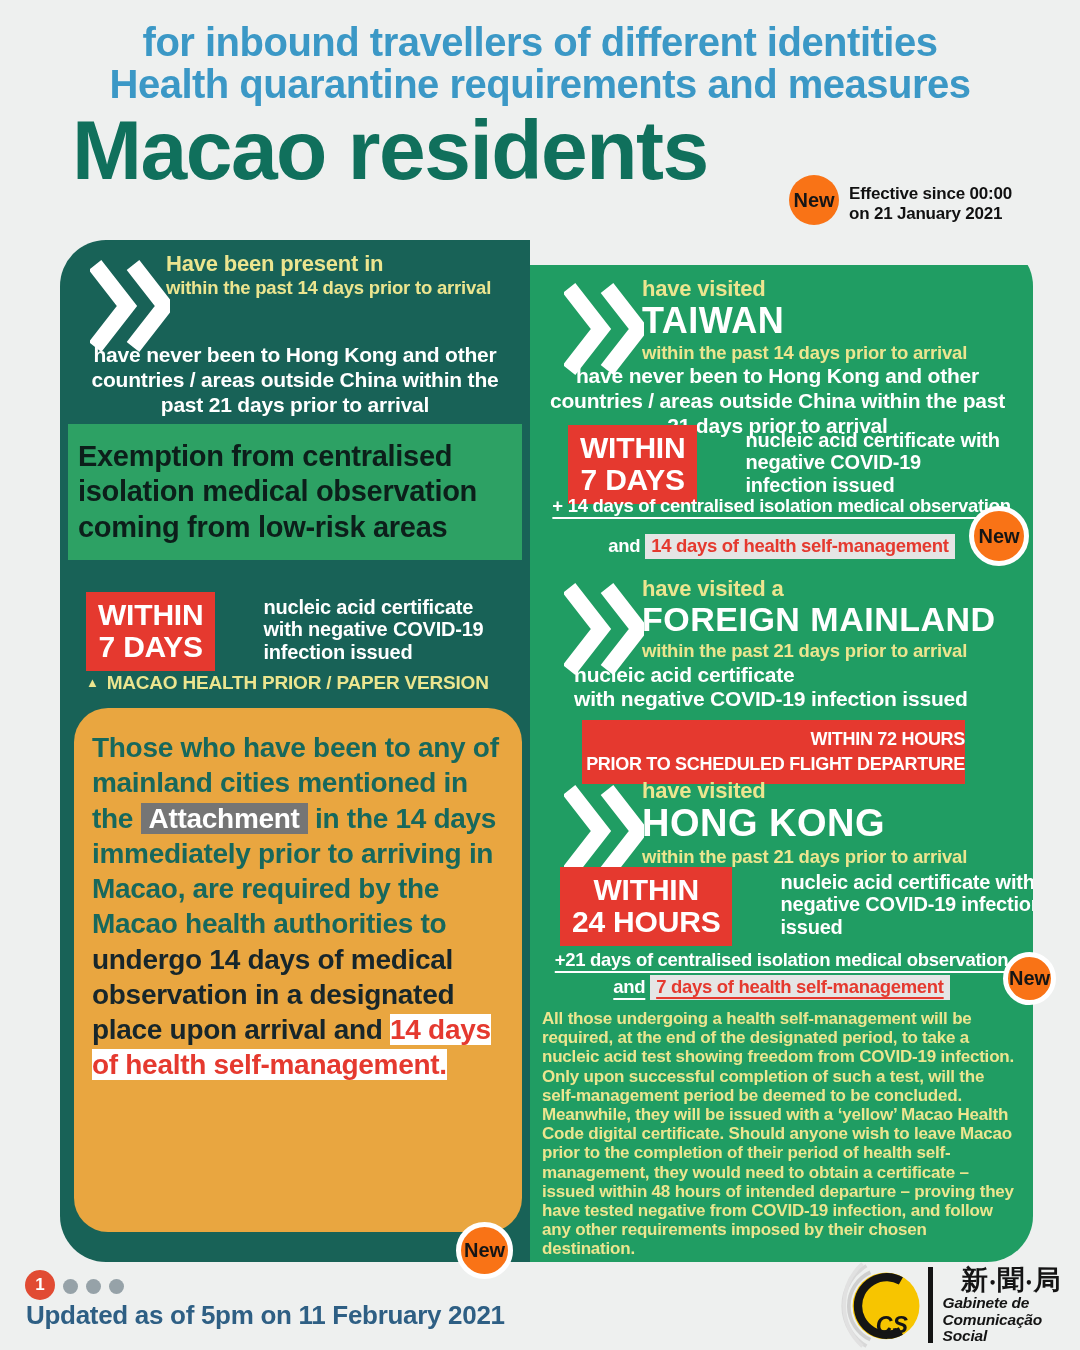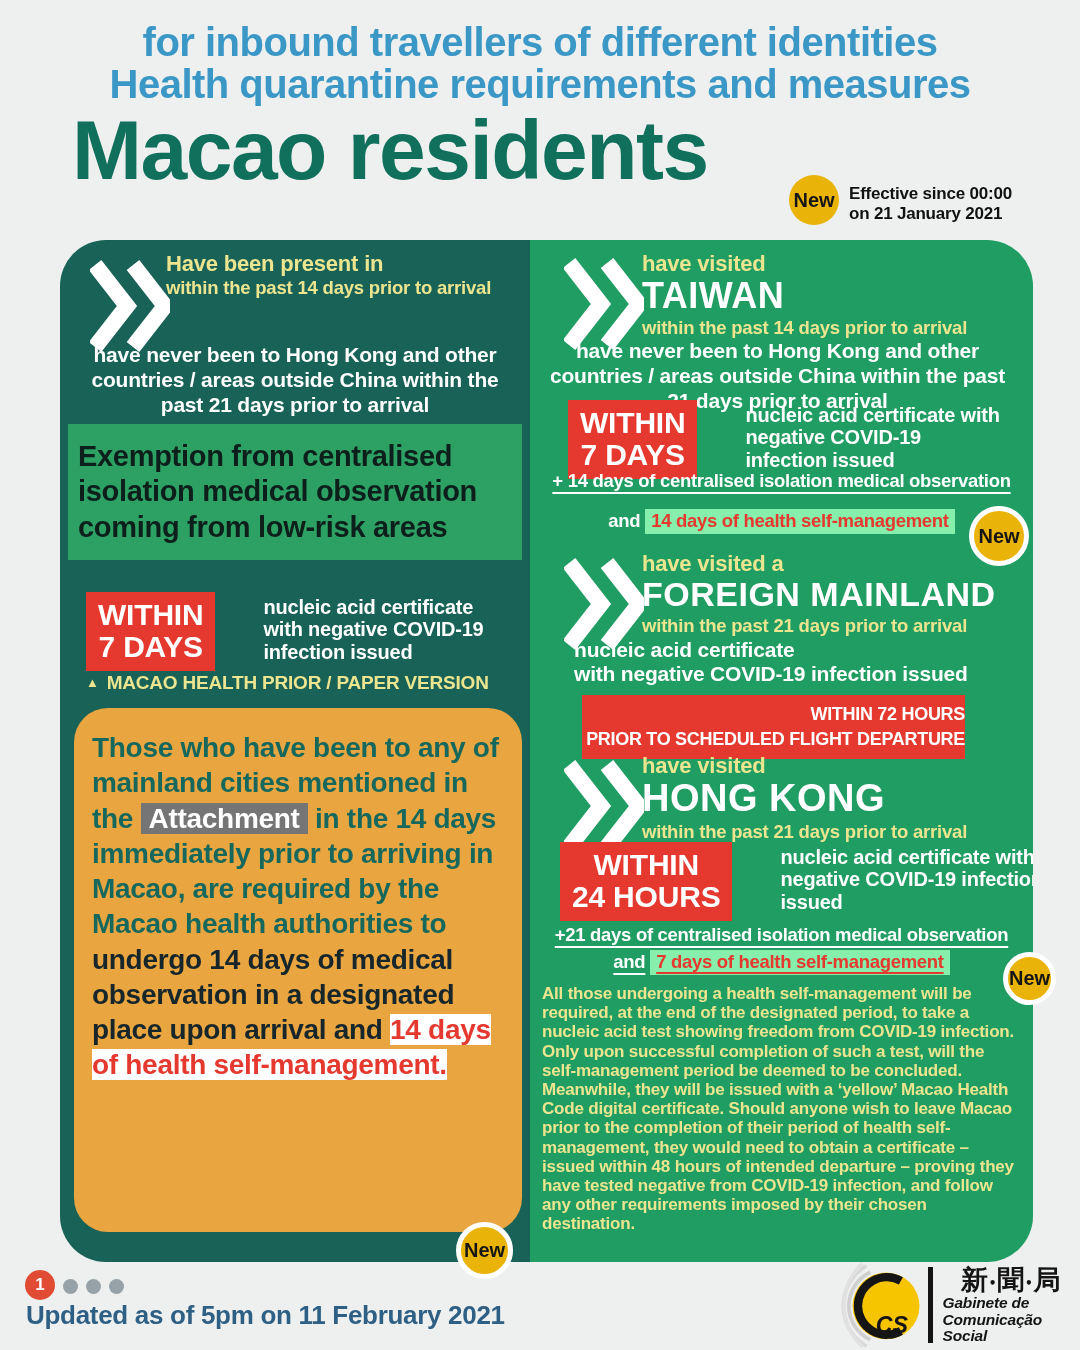--- a/index.html
+++ b/index.html
@@ -16,40 +16,40 @@
     text-align:center; color:#3b98c6;
     font-size:40px; font-weight:bold; line-height:1.04; letter-spacing:-0.5px;
   }
   .main-title {
     position:absolute; top:108px; left:72px;
     color:#10705c; font-size:84px; font-weight:bold; letter-spacing:-1.5px;
     line-height:1;
   }
   .new-badge {
     position:absolute; border-radius:50%;
-    background:#eab308; color:#151515;
+    background:#f97316; color:#151515;
     display:flex; align-items:center; justify-content:center;
     font-size:20px; font-weight:bold; letter-spacing:0;
   }
   .badge-title { left:789px; top:175px; width:50px; height:50px; }
   .badge-ring { border:5px solid #ffffff; }
   .badge-taiwan { left:969px; top:506px; width:60px; height:60px; }
   .badge-hk { left:1003px; top:952px; width:53px; height:53px; }
   .badge-orange { left:456px; top:1222px; width:57px; height:57px; }
   .effective {
     position:absolute; left:849px; top:184px;
     color:#111; font-size:17px; font-weight:bold; line-height:1.2;
   }
   
   .panels {
     position:absolute; left:60px; top:240px; width:973px; height:1022px;
     display:flex; border-radius:46px; overflow:hidden;
   }
   .panel-left  { position:relative; width:470px; background:#186257; }
-  .panel-right { position:relative; flex:1; background:#209d63; }
+  .panel-right { position:relative; flex:1; background:#209d63;margin-top:25px; }
 
   .sec { position:absolute; left:0; right:0; }
   .chev { position:absolute; }
   .sec-text { margin-left:106px; }
   .panel-right .sec-text { margin-left:112px; }
   .intro  { color:#ece58f; font-size:22px; font-weight:bold; line-height:1.1; }
   .dest   { color:#ffffff; font-weight:bold; line-height:1.1; letter-spacing:0.5px; }
   .window { color:#ece58f; font-size:18.5px; font-weight:bold; line-height:1.25; }
 
   .cond {
@@ -64,21 +64,21 @@
   }
   .cert {
     color:#ffffff; font-size:20px; font-weight:bold; line-height:1.12;
     margin-left:16px; padding-top:4px;
   }
   .extra {
     position:absolute; left:0; right:0; text-align:center;
     color:#ffffff; font-size:18.5px; font-weight:bold; letter-spacing:-0.3px;
   }
   .u-white { text-decoration:underline; text-underline-offset:5px; text-decoration-thickness:2px; }
-  .red-hl { background:#86efac; color:#e5392f; padding:1px 6px 3px; }
+  .red-hl { background:#e5e5e5; color:#e5392f; padding:1px 6px 3px; }
   .u-red  { text-decoration:underline; text-underline-offset:4px; text-decoration-thickness:2px; }
 
   
   .exemption {
     position:absolute; top:184px; left:8px; right:8px;
     background:#2da164; color:#0c1f1a;
     font-size:29px; font-weight:bold; line-height:1.22;
     padding:15px 10px; letter-spacing:-0.3px;
   }
   .code-note { position:absolute; top:432px; left:26px; color:#ece58f; font-size:19px; font-weight:bold; }

